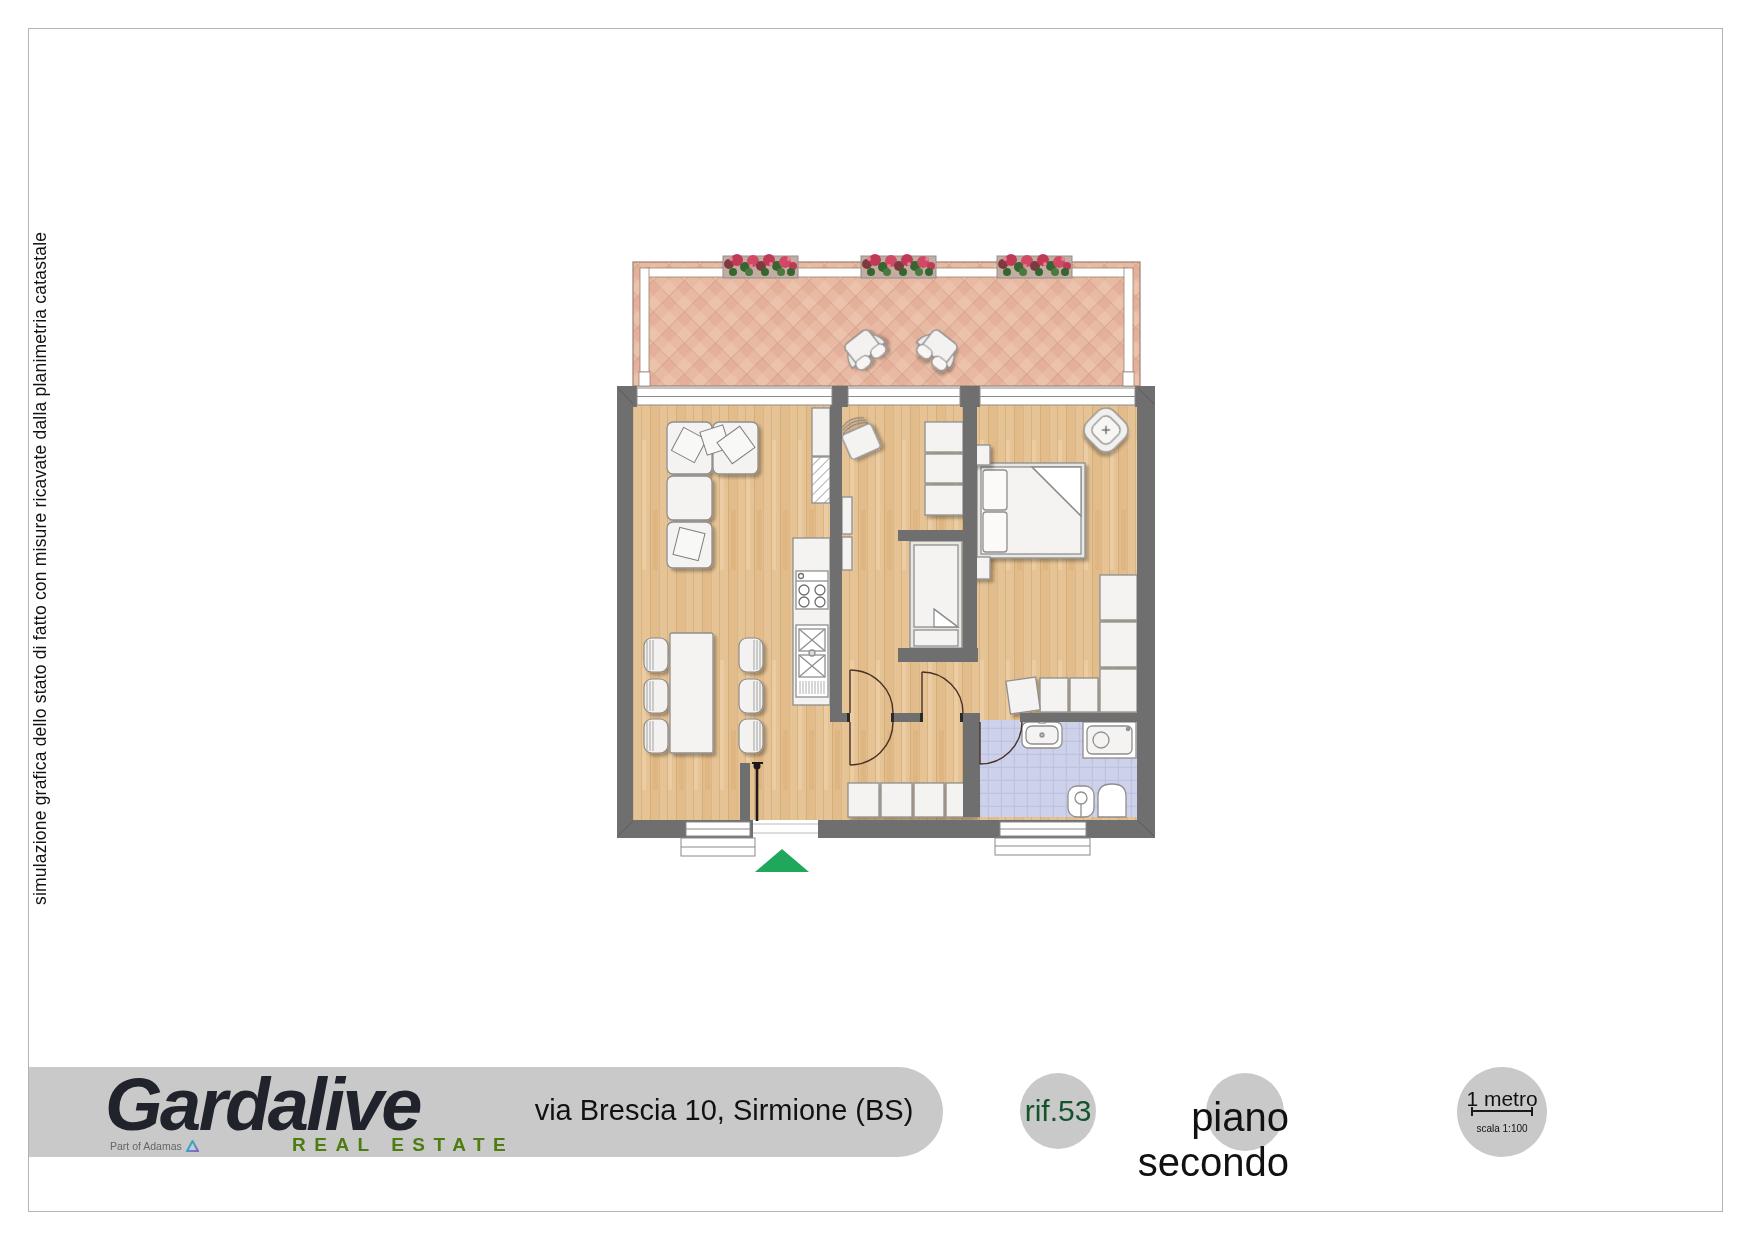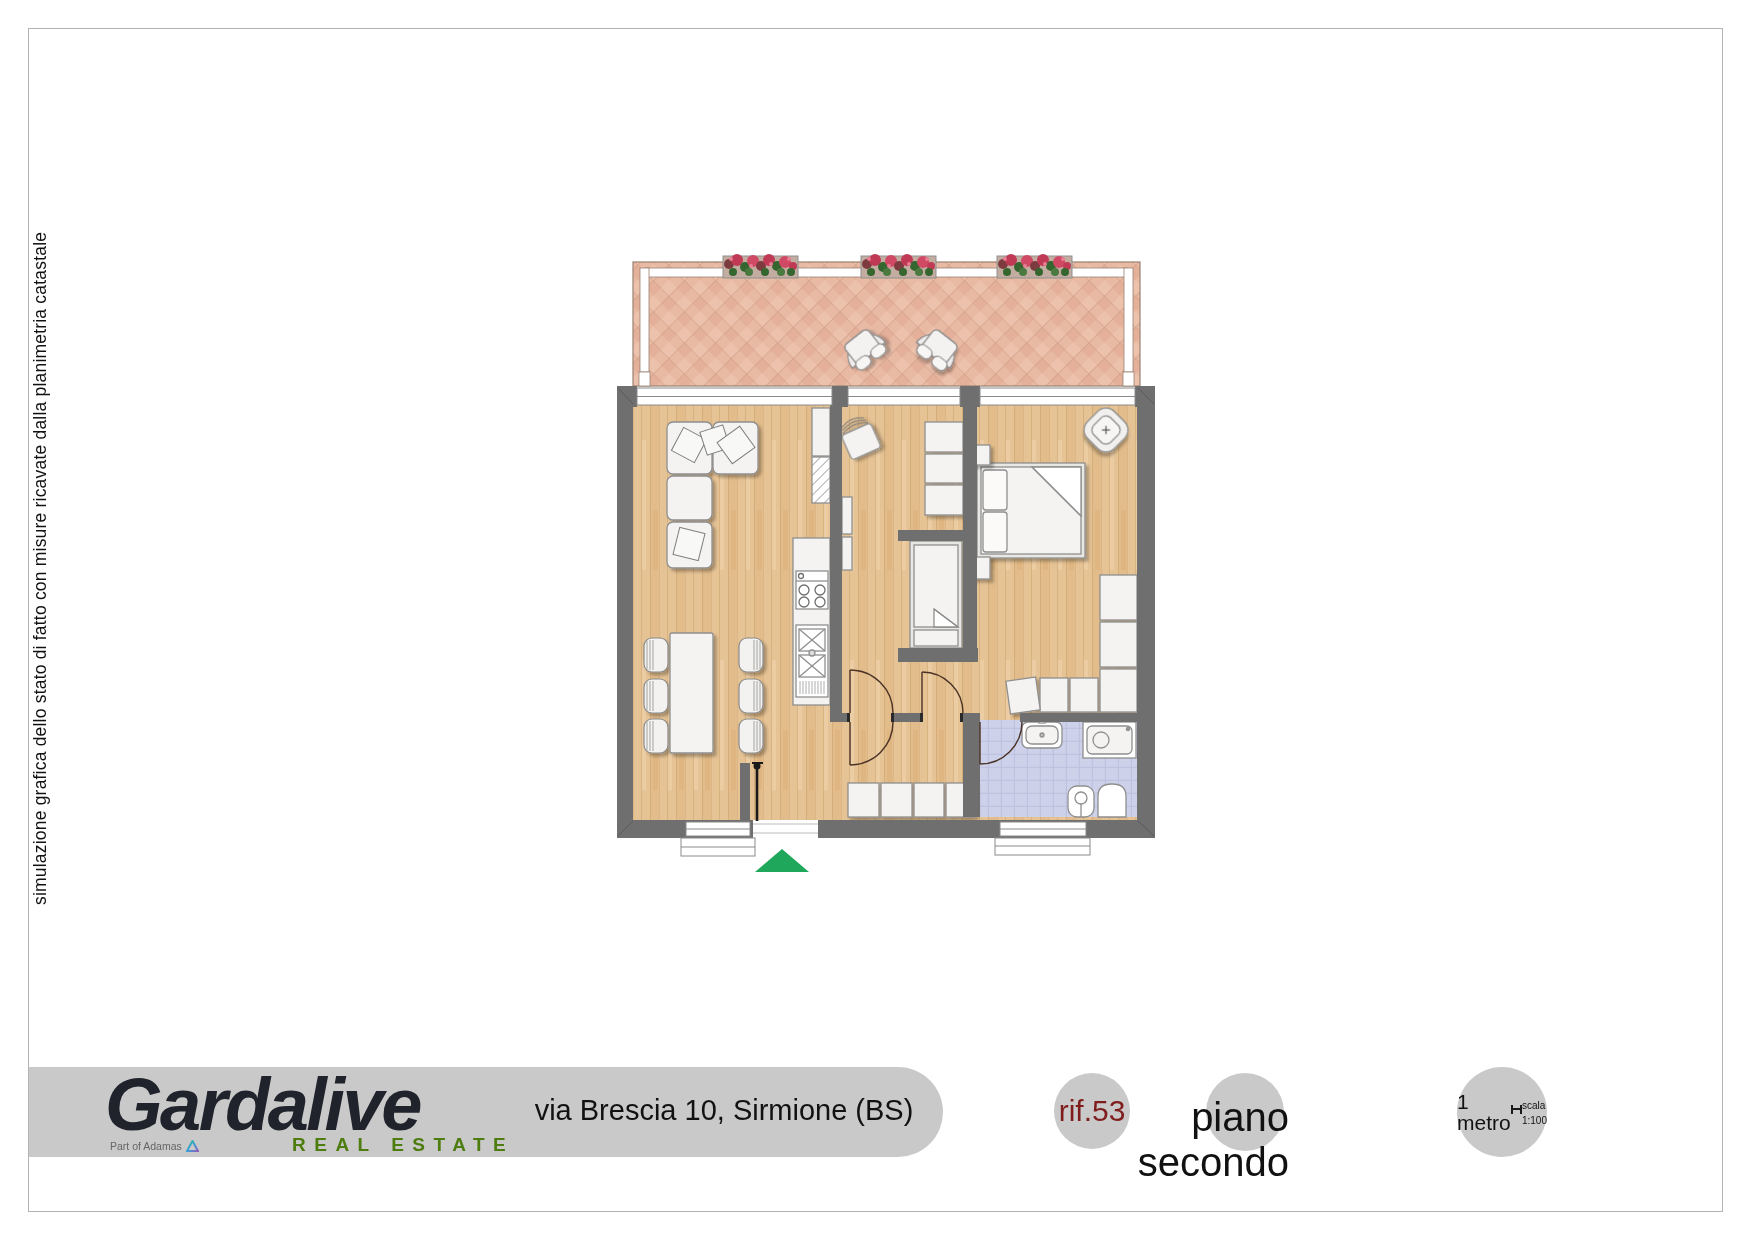--- a/index.html
+++ b/index.html
@@ -14,27 +14,27 @@
     border-radius:0 45px 45px 0;}
   .logo-name{position:absolute;left:105px;top:1062px;font-size:74px;font-weight:800;
     letter-spacing:-2.5px;color:#20232b;font-style:italic;}
   .logo-tagline{position:absolute;left:292px;top:1134px;font-size:19px;font-weight:700;
     letter-spacing:8.5px;color:#4d7c0f;}
   .logo-partner{position:absolute;left:110px;top:1140px;font-size:10.5px;color:#666;
     display:flex;align-items:center;gap:4px;}
   .address{position:absolute;left:514px;top:1094px;width:420px;text-align:center;
     font-size:29px;color:#111;}
   .circle{position:absolute;background:#c9c9c9;border-radius:50%;}
-  .circle.rif{left:1054px;top:1073px;width:76px;height:76px;
-    display:flex;align-items:center;justify-content:center;font-size:30px;color:#7f1d1d;}
+  .circle.rif{left:1020px;top:1073px;width:76px;height:76px;
+    display:flex;align-items:center;justify-content:center;font-size:30px;color:#14532d;}
   .circle.floor{left:1206px;top:1073px;width:78px;height:78px;}
   .floor-label{position:absolute;left:1084px;top:1095px;width:205px;text-align:right;
     font-size:40px;color:#111;}
   .circle.scale{left:1457px;top:1067px;width:90px;height:90px;
-    display:flex;flex-direction:row;align-items:center;justify-content:center;color:#111;}
+    display:flex;flex-direction:column;align-items:center;justify-content:center;color:#111;}
   .scale-len{font-size:21px;line-height:21px;}
   .scale-bar{width:62px;height:8px;border-top:2px solid #1a1a1a;position:relative;margin-top:1px;}
   .scale-bar .t{position:absolute;top:-5px;width:2px;height:9px;background:#1a1a1a;}
   .scale-bar .t.l{left:0;} .scale-bar .t.r{right:0;}
   .scale-ratio{font-size:10px;line-height:15px;margin-top:1px;}
 </style>
 </head>
 <body>
 
 <div class="page-border"></div>

